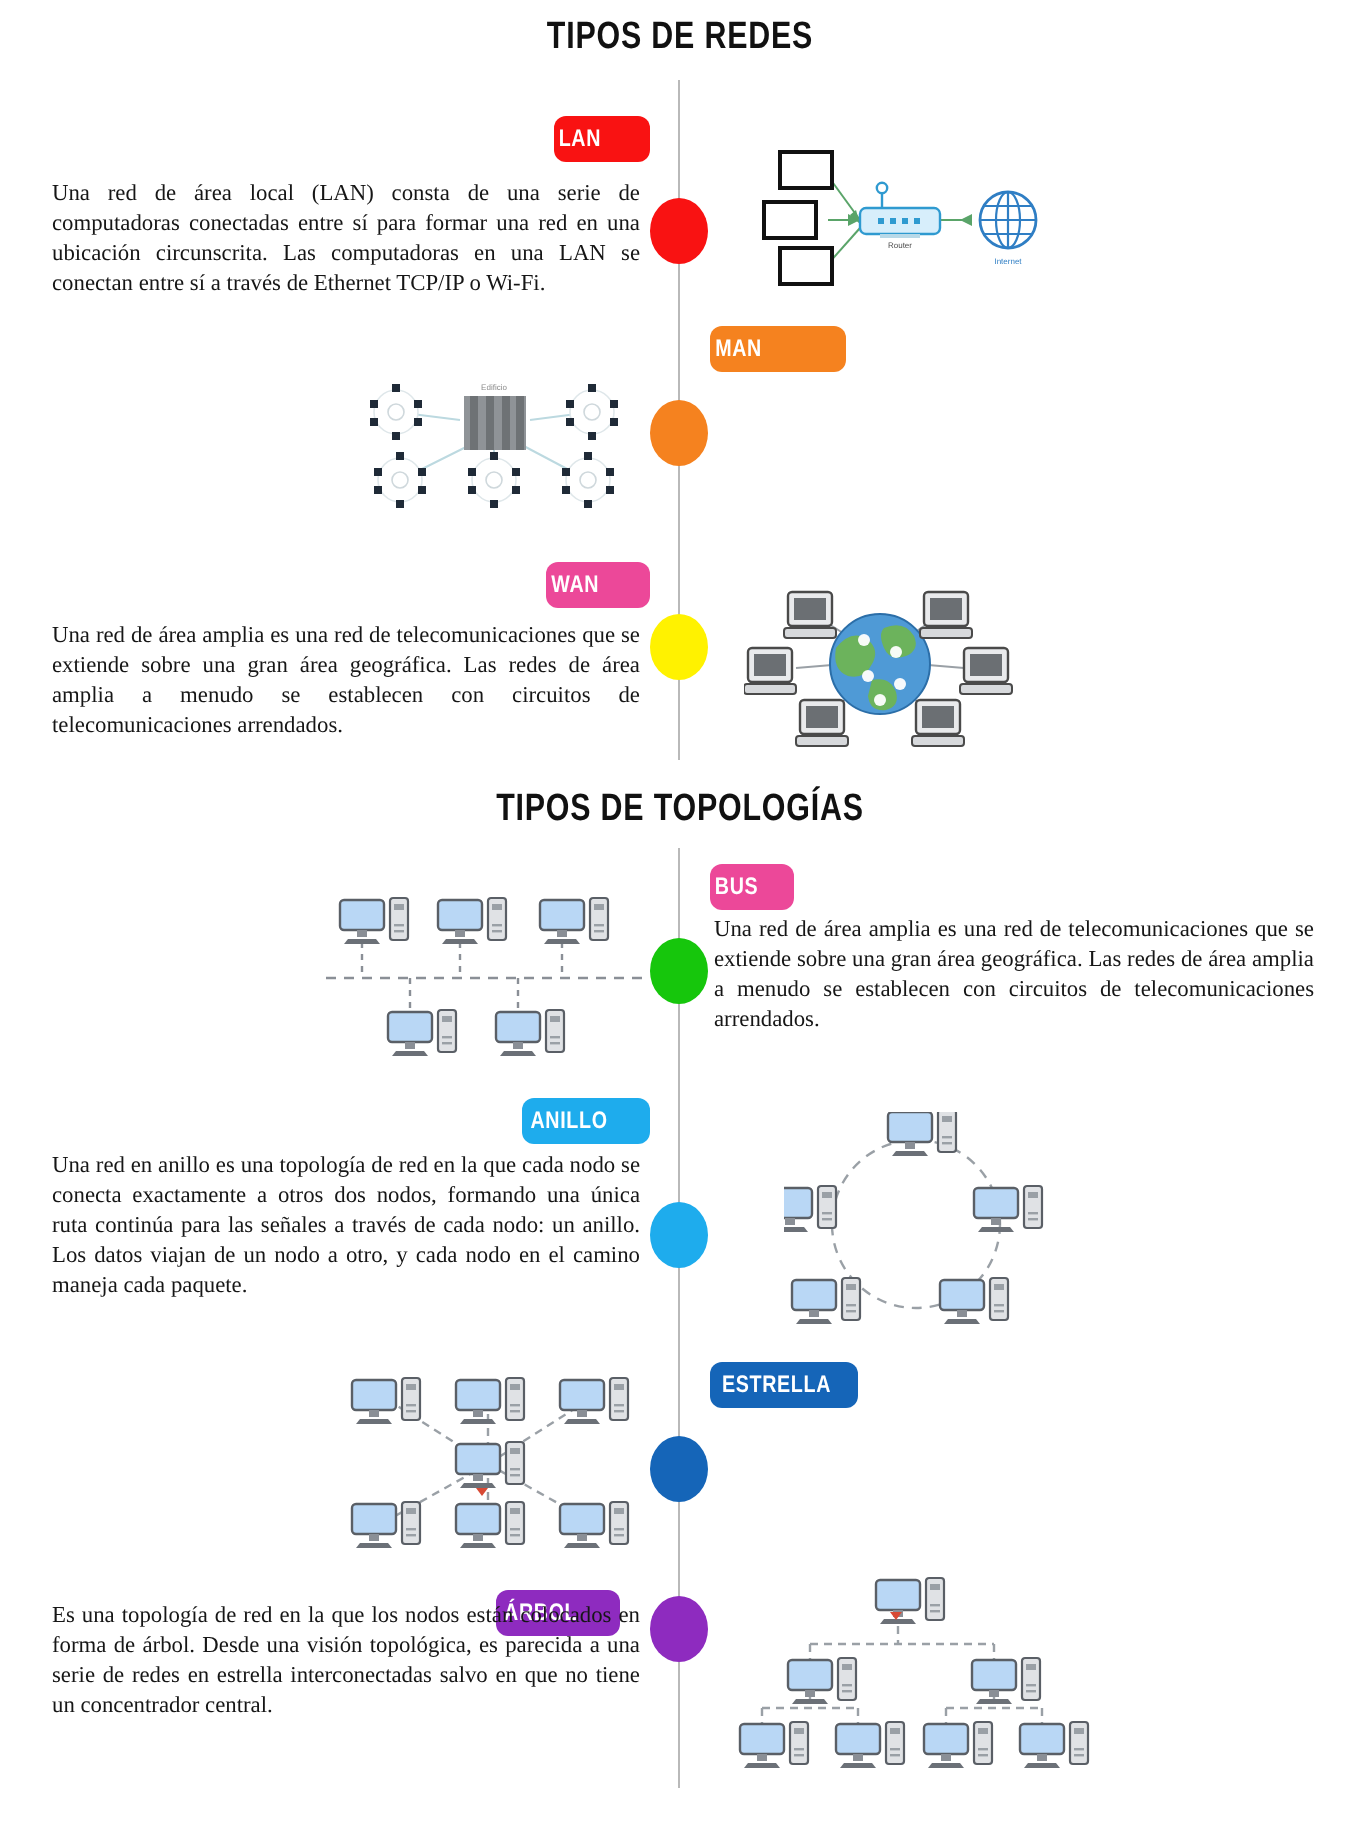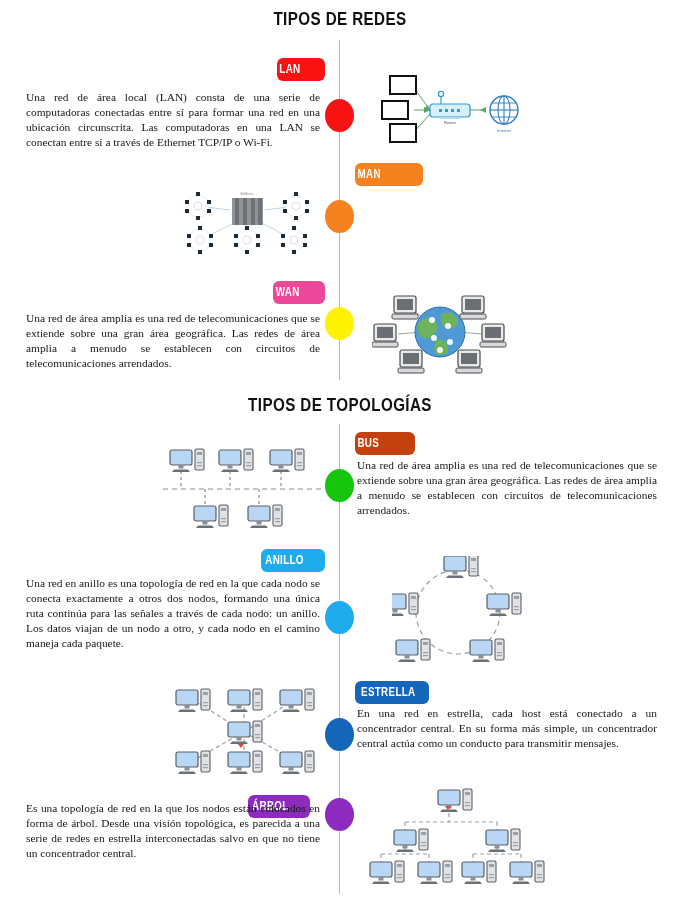--- a/index.html
+++ b/index.html
@@ -84,21 +84,21 @@
   </div>
 
   <div class="badge" style="left:355px;top:163px;width:68px;background:#f5821f;">
     <span>MAN</span>
   </div>
 
   <div class="badge" style="left:273px;top:281px;width:52px;background:#ec4899;">
     <span>WAN</span>
   </div>
 
-  <div class="badge" style="left:355px;top:432px;width:60px;background:#c2410c;">
+  <div class="badge" style="left:355px;top:432px;width:42px;background:#ec4899;">
     <span>BUS</span>
   </div>
 
   <div class="badge" style="left:261px;top:549px;width:64px;background:#1eaced;">
     <span>ANILLO</span>
   </div>
 
   <div class="badge" style="left:355px;top:681px;width:74px;background:#1565b8;">
     <span>ESTRELLA</span>
   </div>
@@ -109,21 +109,20 @@
 
   <div class="para" style="left:26px;top:90px;width:294px;">Una red de área local (LAN) consta de una serie de computadoras conectadas entre sí para formar una red en una ubicación circunscrita. Las computadoras en una LAN se conectan entre sí a través de Ethernet TCP/IP o Wi-Fi.</div>
 
 
   <div class="para" style="left:26px;top:311px;width:294px;">Una red de área amplia es una red de telecomunicaciones que se extiende sobre una gran área geográfica. Las redes de área amplia a menudo se establecen con circuitos de telecomunicaciones arrendados.</div>
 
   <div class="para" style="left:357px;top:458px;width:300px;">Una red de área amplia es una red de telecomunicaciones que se extiende sobre una gran área geográfica. Las redes de área amplia a menudo se establecen con circuitos de telecomunicaciones arrendados.</div>
 
   <div class="para" style="left:26px;top:576px;width:294px;">Una red en anillo es una topología de red en la que cada nodo se conecta exactamente a otros dos nodos, formando una única ruta continúa para las señales a través de cada nodo: un anillo. Los datos viajan de un nodo a otro, y cada nodo en el camino maneja cada paquete.</div>
 
-  <div class="para" style="left:357px;top:706px;width:300px;">En una red en estrella, cada host está conectado a un concentrador central. En su forma más simple, un concentrador central actúa como un conducto para transmitir mensajes.</div>
 
   <div class="para" style="left:26px;top:801px;width:294px;">Es una topología de red en la que los nodos están colocados en forma de árbol. Desde una visión topológica, es parecida a una serie de redes en estrella interconectadas salvo en que no tiene un concentrador central.</div>
 
   <div class="diagram" style="left:362px;top:62px;">
     <svg width="180" height="90" viewBox="0 0 180 90">
       <g fill="none" stroke="#5aa469" stroke-width="1">
         <path d="M52 26 L68 48"></path>
         <path d="M52 48 L66 48" marker-end="none"></path>
         <path d="M52 70 L68 52"></path>
         <path d="M108 48 L122 48"></path>

